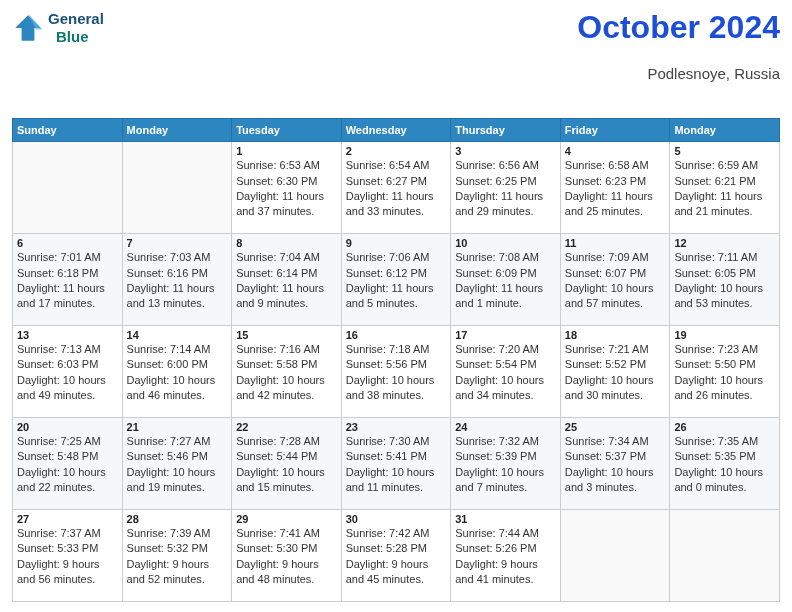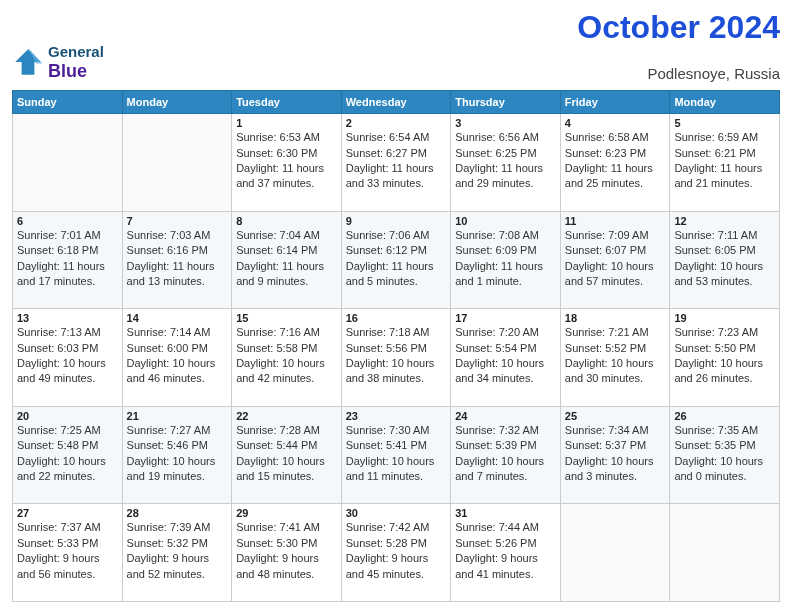--- a/index.html
+++ b/index.html
@@ -14,21 +14,21 @@
       width: 792px;
       height: 612px;
       background: #fff;
       display: flex;
       flex-direction: column;
       padding: 10px 12px 10px 12px;
     }
     .header {
       display: flex;
       justify-content: space-between;
-      align-items: flex-end;
+      align-items: flex-start;
       margin-bottom: 8px;
     }
     .logo {
       display: flex;
       align-items: center;
       gap: 4px;
     }
     .logo-icon {
       width: 32px;
       height: 32px;
@@ -44,20 +44,21 @@
     }
     .location-title {
       font-size: 15px;
       color: #444;
       margin-top: 20px;
     }
     .calendar {
       width: 100%;
       border-collapse: collapse;
       flex: 1;
+      margin-top: 28px;
     }
     .calendar th {
       background: #2e86c1;
       color: #fff;
       font-size: 11px;
       font-weight: bold;
       padding: 5px 4px;
       text-align: left;
       border: 1px solid #2471a3;
     }
@@ -96,21 +97,21 @@
   <div class="header">
     <div class="logo">
       <svg class="logo-icon" viewBox="0 0 40 40">
         <polygon points="20,4 36,20 28,20 28,36 12,36 12,20 4,20" fill="#2e86c1"></polygon>
         <polygon points="20,2 38,22 30,22" fill="#5dade2" opacity="0.7"></polygon>
       </svg>
       <div>
         <div style="font-size:15px;font-weight:bold;color:#1a5276;line-height:1.2;">
           <span style="color:#1a5276;">General</span>
         </div>
-        <div style="font-size:18px;font-weight:bold;color:#4c1d95;line-height:1.2;">Blue</div>
+        <div style="font-size:15px;font-weight:bold;color:#0f766e;line-height:1.2;margin-left:8px;">Blue</div>
       </div>
     </div>
     <div class="title-block">
       <div class="month-title">October 2024</div>
       <div class="location-title">Podlesnoye, Russia</div>
     </div>
   </div>
 
   <table class="calendar">
     <thead>

